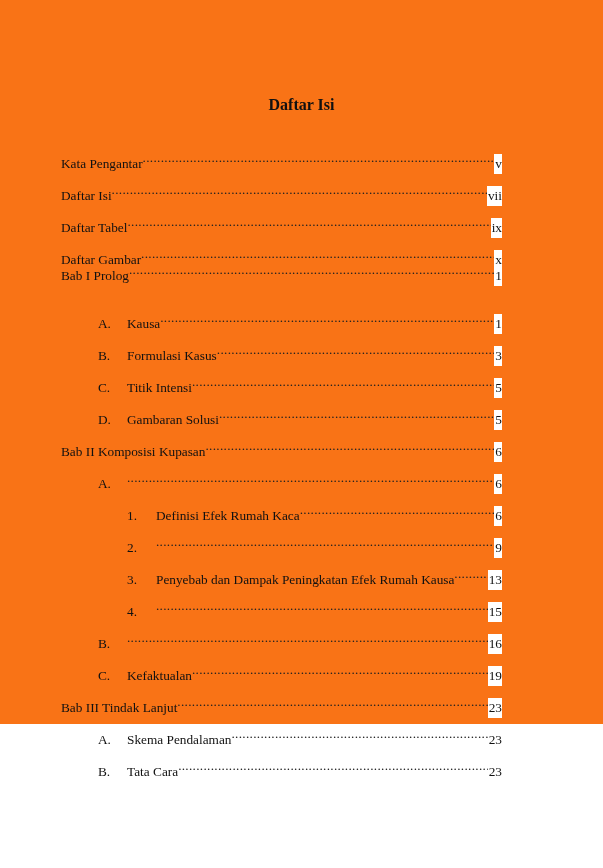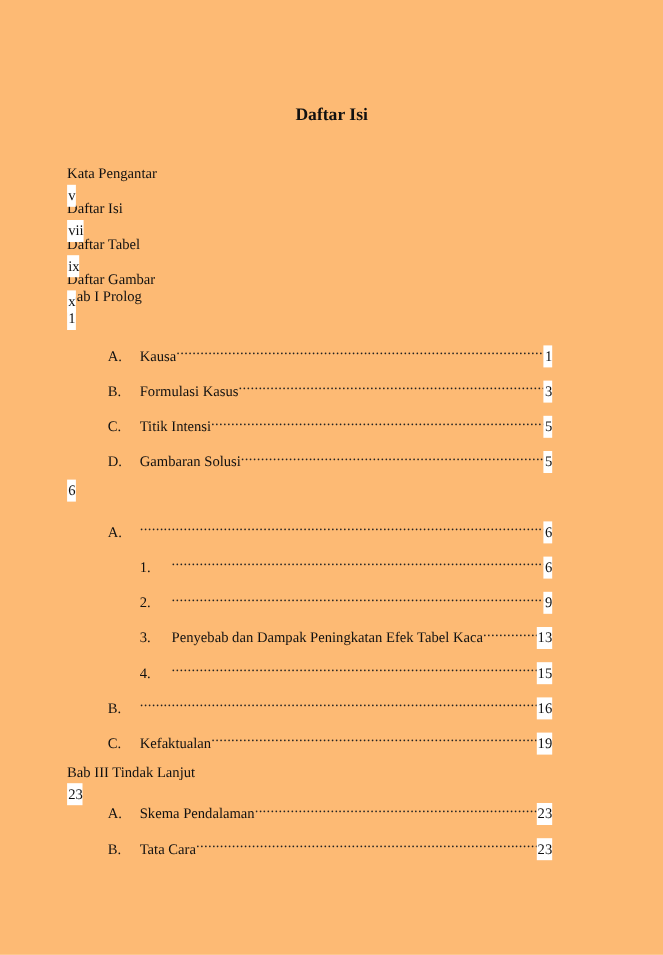--- a/index.html
+++ b/index.html
@@ -13,22 +13,22 @@
       position: relative;
       overflow: hidden;
       font-family: "Liberation Serif", "DejaVu Serif", serif;
       color: #111111;
     }
     .page {
       position: absolute;
       left: 0;
       top: 0;
       width: 603px;
-      height: 868px;
-      background: #fdba74;
+      height: 724px;
+      background: #f97316;
     }
     .title {
       position: absolute;
       left: 0;
       width: 603px;
       top: 95px;
       text-align: center;
       font-weight: bold;
       font-size: 16px;
       line-height: 20px;
@@ -71,21 +71,21 @@
       color: #222;
     }
     .row .page-num {
       flex: 0 0 auto;
       text-align: right;
       background: #fff;
       padding-left: 1px;
       position: relative;
       z-index: 1;
     }
-    .lvl0 { left: 61px; width: 441px; flex-direction: column; }
+    .lvl0 { left: 61px; width: 441px; }
     .lvl1 { left: 98px; width: 404px; }
     .lvl1 .marker { width: 29px; }
     .lvl2 { left: 127px; width: 375px; }
     .lvl2 .marker { width: 29px; }
   </style>
 </head>
 <body>
 
 <div class="page">
   <div class="title">Daftar Isi</div>
@@ -134,41 +134,43 @@
       <span class="leader"></span>
       <span class="page-num">5</span>
     </div>
     <div class="row lvl1" style="top:256px">
       <span class="marker">D.</span>
       <span class="text">Gambaran Solusi</span>
       <span class="leader"></span>
       <span class="page-num">5</span>
     </div>
     <div class="row lvl0" style="top:288px">
+      <span class="text">Bab II Komposisi Kupasan</span>
       <span class="leader"></span>
       <span class="page-num">6</span>
     </div>
     <div class="row lvl1" style="top:320px">
       <span class="marker">A.</span>
       <span class="leader"></span>
       <span class="page-num">6</span>
     </div>
     <div class="row lvl2" style="top:352px">
       <span class="marker">1.</span>
+      <span class="text">Definisi Efek Rumah Kaca</span>
       <span class="leader"></span>
       <span class="page-num">6</span>
     </div>
     <div class="row lvl2" style="top:384px">
       <span class="marker">2.</span>
       <span class="leader"></span>
       <span class="page-num">9</span>
     </div>
     <div class="row lvl2" style="top:416px">
       <span class="marker">3.</span>
-      <span class="text">Penyebab dan Dampak Peningkatan Efek Tabel Kaca</span>
+      <span class="text">Penyebab dan Dampak Peningkatan Efek Rumah Kausa</span>
       <span class="leader"></span>
       <span class="page-num">13</span>
     </div>
     <div class="row lvl2" style="top:448px">
       <span class="marker">4.</span>
       <span class="leader"></span>
       <span class="page-num">15</span>
     </div>
     <div class="row lvl1" style="top:480px">
       <span class="marker">B.</span>

